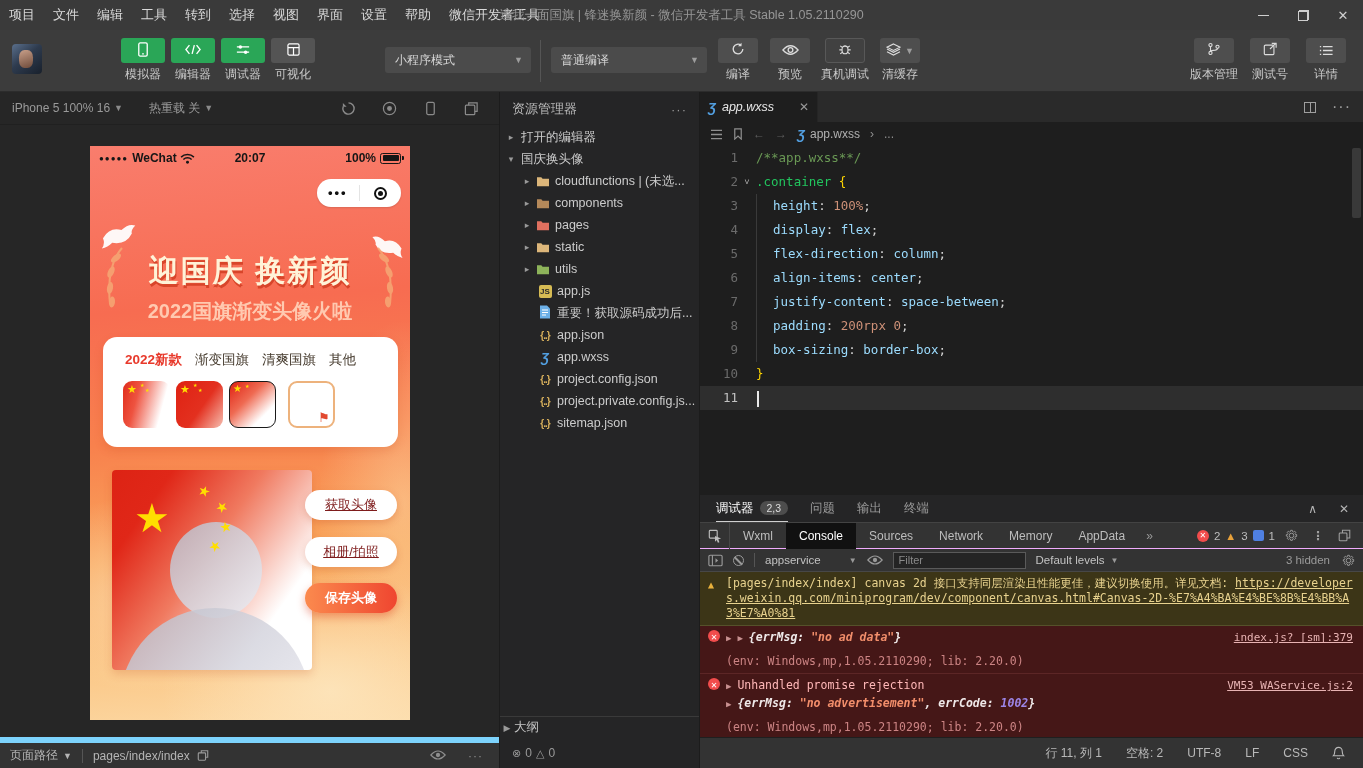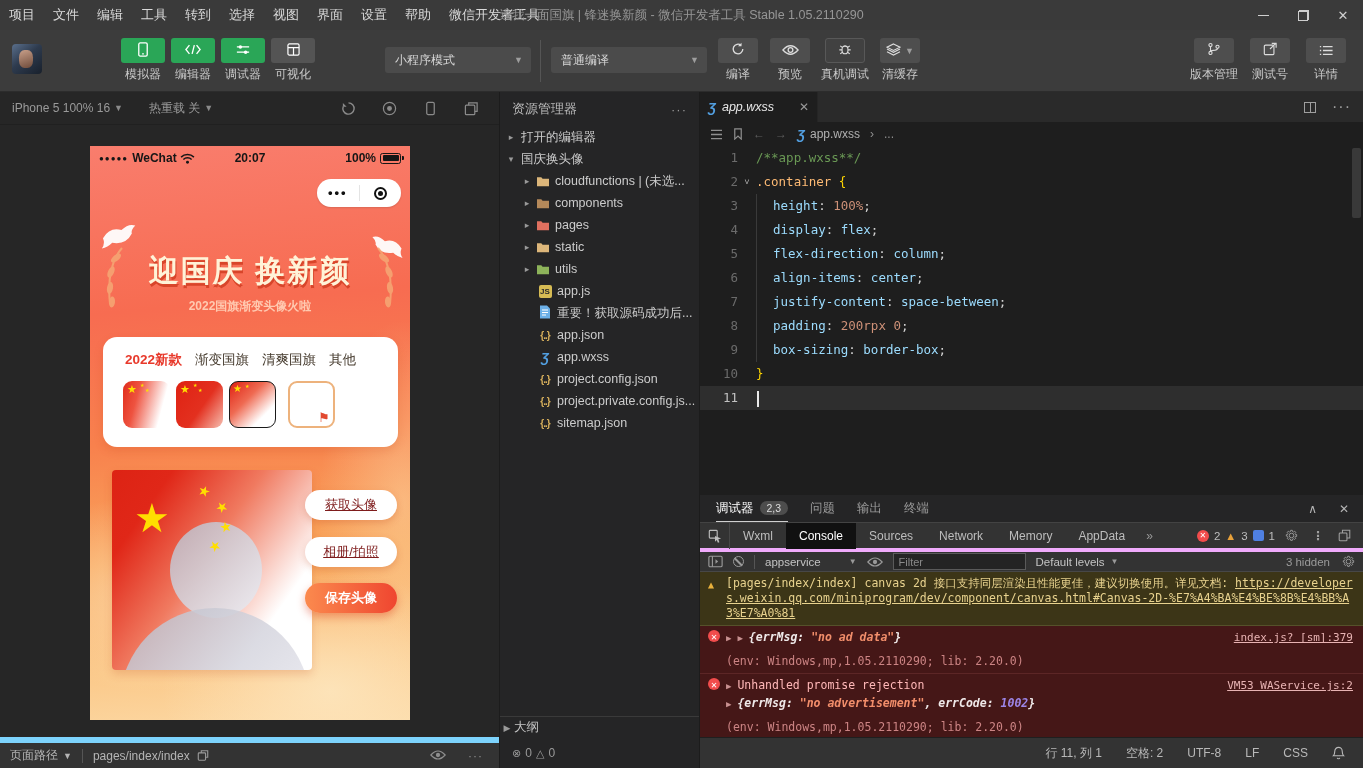--- a/index.html
+++ b/index.html
@@ -76,21 +76,21 @@
   .batt-ic::after{content:"";position:absolute;right:-4px;top:2.5px;width:2.5px;height:4px;background:#161616;border-radius:0 1px 1px 0;}
   .capsule{position:absolute; top:33px; right:9px; width:84px; height:28px; background:#fff; border-radius:14px;
     display:flex; align-items:center; box-shadow:0 1px 2px rgba(0,0,0,.12);}
   .cap-dots{flex:1; text-align:center; color:#111; font-size:13px; letter-spacing:2px; font-weight:bold; line-height:10px;}
   .cap-div{width:1px; height:16px; background:#e4e4e4;}
   .cap-target{flex:1; display:flex; align-items:center; justify-content:center;}
   .cap-ring{width:13px;height:13px;border:2px solid #111;border-radius:50%;position:relative;}
   .cap-ring::after{content:"";position:absolute;left:50%;top:50%;width:5px;height:5px;margin:-2.5px;background:#111;border-radius:50%;}
   .banner-title{position:absolute; top:105px; left:0; right:0; text-align:center; font-size:30px; font-weight:900;
     color:#fff3d8; letter-spacing:2px; text-shadow:1px 2.5px 0 #d8452a;}
-  .banner-sub{position:absolute; top:152px; left:0; right:0; text-align:center; font-size:12px; font-weight:bold; color:#ffc9b0;}
+  .banner-sub{position:absolute; top:152px; left:0; right:0; text-align:center; font-size:20px; font-weight:bold; color:#ffc9b0;}
   .dove{position:absolute; opacity:.95;}
   .laurel{position:absolute; opacity:.85;}
   .p-card{position:absolute; left:13px; top:191px; width:295px; height:110px; background:#fff; border-radius:14px;
     box-shadow:0 4px 10px rgba(190,60,20,.18);}
   .p-tabs{display:flex; gap:13px; padding:14px 0 0 22px; font-size:13.5px; color:#43382b;}
   .p-tab.on{color:#e8392b; font-weight:bold;}
   .thumb{position:absolute; top:44px; width:47px; height:47px; border-radius:9px; overflow:hidden;}
   .t1{left:20px; background:linear-gradient(105deg,#e02c1a 0%,#ee5340 30%,rgba(255,255,255,.98) 78%);}
   .t2{left:73px; background:linear-gradient(125deg,#df2212 0%,#e3301f 55%,#f6beb0 100%);}
   .t3{left:126px; background:linear-gradient(135deg,#df2212 0%,#ef6a52 38%,#fff 75%); border:1.5px solid #1a1a1a;}
@@ -137,21 +137,21 @@
     color:#8f8f8f; font-size:12px; padding:0 10px; gap:10px; background:#1e1e1e;}
   .bc-file{color:#b0b0b0; display:flex; align-items:center; gap:5px;}
   .code{position:absolute; top:54px; left:0; right:0; height:349px; font-family:"DejaVu Sans Mono","Liberation Mono",monospace;
     font-size:12.5px; line-height:24px; overflow:hidden;}
   .code-line{display:flex; height:24px; position:relative;}
   .code-line.active{background:#2e2e2e;}
   .ln{width:38px; text-align:right; color:#6b6b6b; flex:none;}
   .code-line.active .ln{color:#c2c2c2;}
   .foldc{width:18px; text-align:center; color:#b5b5b5; font-size:9px; flex:none;}
   .code-text{white-space:pre;}
-  .tk-comment{color:#6a9955;} .tk-sel{color:#fdba74;} .tk-prop{color:#9cdcfe;}
+  .tk-comment{color:#6a9955;} .tk-sel{color:#22c55e;} .tk-prop{color:#9cdcfe;}
   .tk-val{color:#9cdcfe;} .tk-num{color:#ce9178;} .tk-punct{color:#d4d4d4;}
   .tk-brace{color:#ffd602;} .tk-plain{color:#d4d4d4;}
   .ind{display:inline-block; width:17px; height:24px; box-shadow:inset 1px 0 0 #3a3a3a; vertical-align:top;}
   .caret{display:inline-block; width:1.5px; height:16px; background:#eaeaea; vertical-align:middle; margin-left:1px;}
   .scroll-thumb{position:absolute; right:2px; top:56px; width:9px; height:70px; background:rgba(110,110,110,.35); border-radius:2px;}
 
   
   .dbg{position:absolute; left:0; right:0; top:403px; bottom:31px; background:#252526;}
   .dbg-tabs{height:27px; display:flex; align-items:center; font-size:12.5px; color:#9a9a9a; padding-left:16px; gap:22px;}
   .dbg-tab{display:flex; align-items:center; gap:6px; height:27px;}
@@ -162,21 +162,21 @@
     font-size:12px; color:#bdbdbd;}
   .dt-inspect{width:30px; height:26px; display:flex; align-items:center; justify-content:center; border-right:1px solid #474747;}
   .dt-tab{padding:0 13px; height:26px; display:flex; align-items:center;}
   .dt-tab.active{background:#111; color:#fff;}
   .dt-more{padding:0 8px; color:#9a9a9a;}
   .dt-counts{margin-left:auto; display:flex; align-items:center; gap:5px; font-size:11.5px; padding-right:10px;}
   .c-err{display:inline-flex;width:12px;height:12px;border-radius:50%;background:#f14c4c;color:#fff;font-size:8px;align-items:center;justify-content:center;}
   .c-warn{color:#e9a23b; font-size:11px;}
   .c-info{display:inline-flex;width:11px;height:11px;border-radius:2px;background:#4f80e2;}
   .dt-gear{display:flex; gap:14px; align-items:center; padding-right:12px; color:#9f9f9f;}
-  .con-bar{height:24px; background:#333; border-top:4px solid #f0abfc; border-bottom:1px solid #474747;
+  .con-bar{height:24px; background:#333; border-top:1px solid #f0abfc; border-bottom:1px solid #474747;
     display:flex; align-items:center; font-size:11.5px; color:#c3c3c3; gap:10px; padding:0 8px;}
   .cb-sep{width:1px; height:14px; background:#555;}
   .cb-dd{display:flex; align-items:center; gap:28px;}
   .cb-dd .car{font-size:8px; color:#999;}
   .filter-box{width:133px; height:17px; background:#242424; border:1px solid #5a5a5a; color:#8a8a8a;
     font-size:11px; padding:0 5px; display:flex; align-items:center;}
   .cb-right{margin-left:auto; display:flex; align-items:center; gap:12px; color:#9a9a9a;}
   .nosym{position:relative;width:11px;height:11px;border:1.5px solid #9a9a9a;border-radius:50%;}
   .nosym::after{content:"";position:absolute;left:-1px;top:4px;width:11px;height:1.5px;background:#9a9a9a;transform:rotate(45deg);}
   .console{position:absolute; top:77px; bottom:0; left:0; right:0; background:#2a2323;

